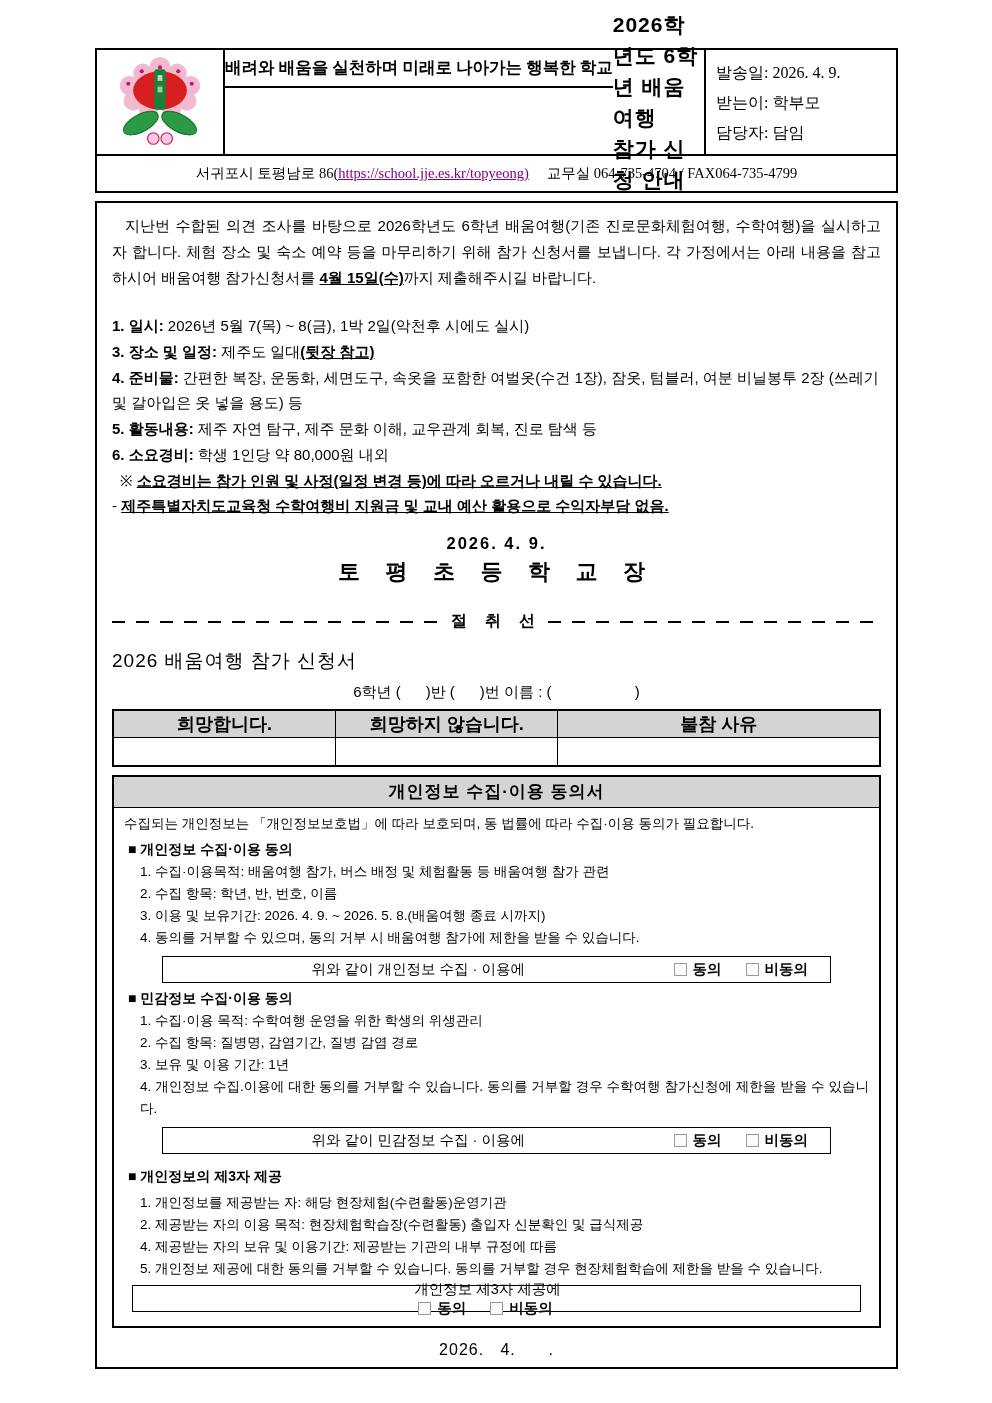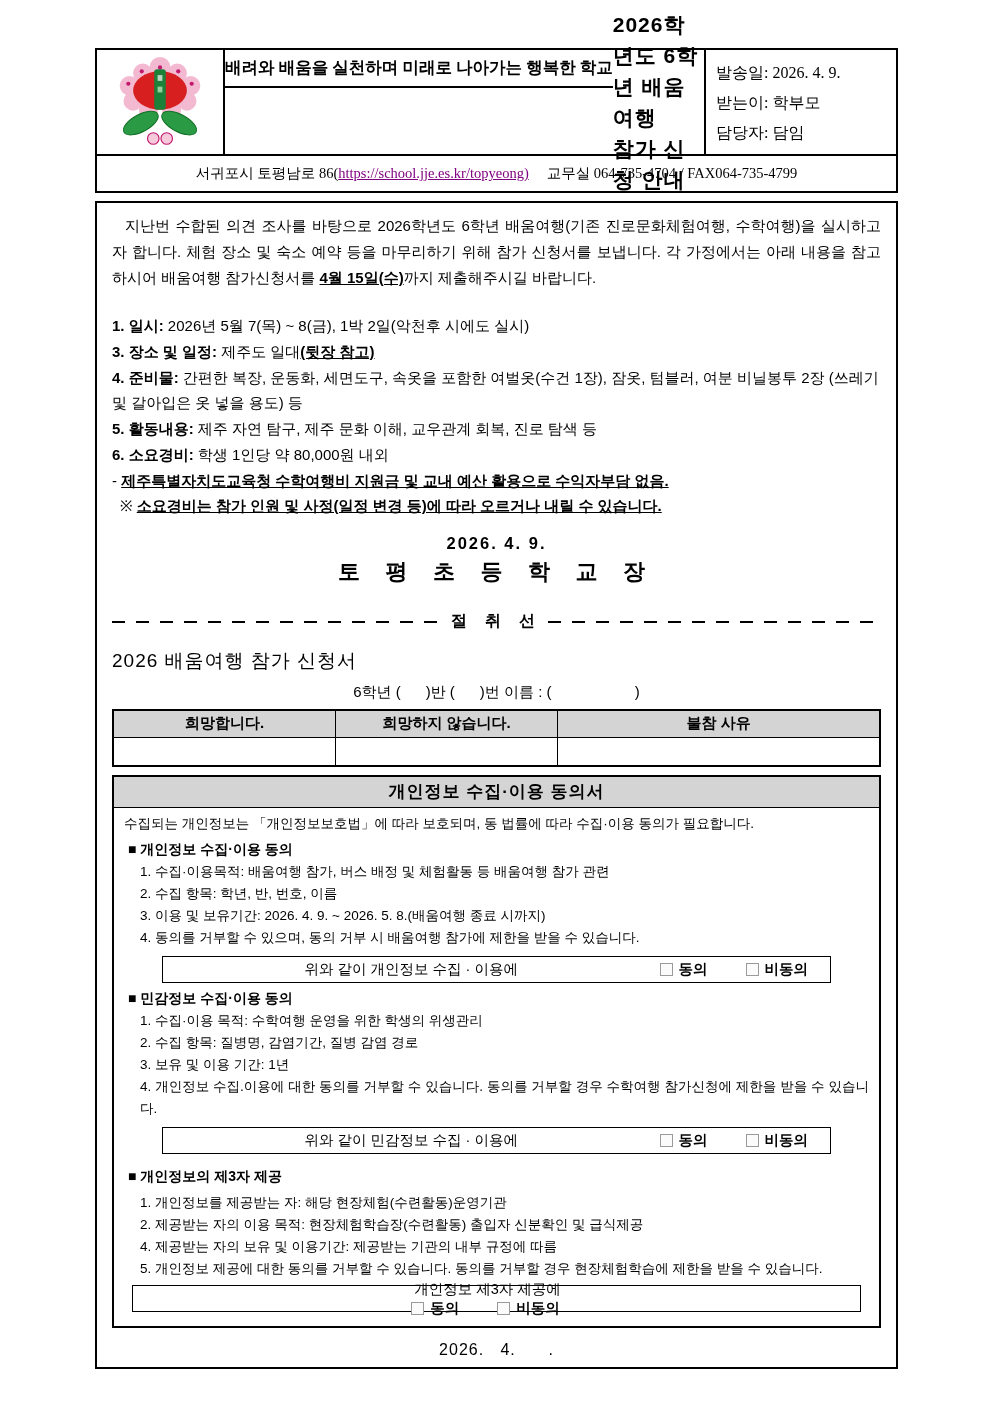--- a/index.html
+++ b/index.html
@@ -47,36 +47,36 @@
   .cutline { display: flex; align-items: center; margin-top: 24px; }
   .cutline .dash { flex: 1; height: 2px;
     background: repeating-linear-gradient(90deg, #000 0 13px, transparent 13px 24px); }
   .cutline .lbl { font-weight: bold; font-size: 16px; letter-spacing: 7px; margin: 0 6px;
     font-family: "Liberation Serif", serif; }
 
   .form-title { text-align: left; font-size: 19px; margin-top: 16px; letter-spacing: 1px; }
   .student-line { text-align: center; font-size: 15px; margin-top: 9px; }
 
   table.choice { width: 100%; border-collapse: collapse; margin-top: 7px; border: 2px solid #000; }
-  table.choice th { border: 1.5px solid #000; background: #d4d4d4; font-size: 15px; font-weight: bold; height: 27px; }
+  table.choice th { border: 1.5px solid #000; background: #d4d4d4; font-size: 18px; font-weight: bold; height: 27px; }
   table.choice td { border: 1.5px solid #000; height: 29px; }
   table.choice .c1 { width: 29%; } table.choice .c2 { width: 29%; } table.choice .c3 { width: 42%; }
 
   
   .consent { border: 2px solid #000; margin-top: 8px; }
   .consent-title { background: #d4d4d4; border-bottom: 1.5px solid #000; text-align: center;
     font-weight: bold; font-size: 17px; padding: 3px 0 4px 0; letter-spacing: 1px; }
   .consent-body { padding: 5px 10px 10px 10px; font-size: 13.5px; }
   .consent-intro { line-height: 21px; }
   .c-head { font-weight: bold; font-size: 14px; margin-top: 7px; margin-left: 4px; }
   .c-items { margin-left: 16px; margin-top: 2px; line-height: 22px; text-align: justify; }
   .agree-row { border: 1.5px solid #000; margin: 7px 38px 4px 38px; height: 27px;
     display: flex; align-items: center; font-size: 14.5px; }
   .agree-row .rl { flex: 1; text-align: center; }
-  .agree-row .choices { display: flex; gap: 38px; margin-right: 22px; justify-content: space-between; }
+  .agree-row .choices { display: flex; gap: 24px; margin-right: 22px; justify-content: space-between; }
   .agree-row.centered { justify-content: center; margin: 5px 8px 4px 8px; flex-direction: column; }
   .agree-row.centered .rl { flex: none; margin-right: 18px; }
   .choice-opt { display: flex; align-items: center; gap: 6px; font-weight: bold; }
   .cbx { width: 13px; height: 13px; border: 1.5px solid #9a9a9a; background: #fbfbfb; display: inline-block; }
 
   
   .sig-date { text-align: center; font-size: 16px; margin-top: 13px; letter-spacing: 1px; }
 </style>
 </head>
 <body>
@@ -139,22 +139,22 @@
     <div class="main-box">
 
       <p class="intro"><span>지난번 수합된 의견 조사를 바탕으로 2026학년도 6학년 배움여행(기존 진로문화체험여행, 수학여행)을 실시하고자 합니다. 체험 장소 및 숙소 예약 등을 마무리하기 위해 참가 신청서를 보냅니다. 각 가정에서는 아래 내용을 참고하시어 배움여행 참가신청서를 </span><span class="bu">4월 15일(수)</span><span>까지 제출해주시길 바랍니다.</span></p>
 
       <div class="items">
         <div class="it"><b>1. 일시:</b><span> 2026년 5월 7(목) ~ 8(금), 1박 2일(악천후 시에도 실시)</span></div>
         <div class="it"><b>3. 장소 및 일정:</b><span> 제주도 일대</span><span class="bu">(뒷장 참고)</span></div>
         <div class="it"><b>4. 준비물:</b><span> 간편한 복장, 운동화, 세면도구, 속옷을 포함한 여벌옷(수건 1장), 잠옷, 텀블러, 여분 비닐봉투 2장 (쓰레기 및 갈아입은 옷 넣을 용도) 등</span></div>
         <div class="it"><b>5. 활동내용:</b><span> 제주 자연 탐구, 제주 문화 이해, 교우관계 회복, 진로 탐색 등</span></div>
         <div class="it"><b>6. 소요경비:</b><span> 학생 1인당 약 80,000원 내외</span></div>
+        <div class="note-line" style="margin-left:8px"><span>※ </span><span class="bu">소요경비는 참가 인원 및 사정(일정 변경 등)에 따라 오르거나 내릴 수 있습니다.</span></div>
         <div class="note-line"><span>- </span><span class="bu">제주특별자치도교육청 수학여행비 지원금 및 교내 예산 활용으로 수익자부담 없음.</span></div>
-        <div class="note-line" style="margin-left:8px"><span>※ </span><span class="bu">소요경비는 참가 인원 및 사정(일정 변경 등)에 따라 오르거나 내릴 수 있습니다.</span></div>
       </div>
 
       <div class="c-date">2026. 4. 9.</div>
       <div class="principal">토 평 초 등 학 교 장</div>
 
       <div class="cutline">
         <div class="dash"></div>
         <div class="lbl">절 취 선</div>
         <div class="dash"></div>
       </div>

